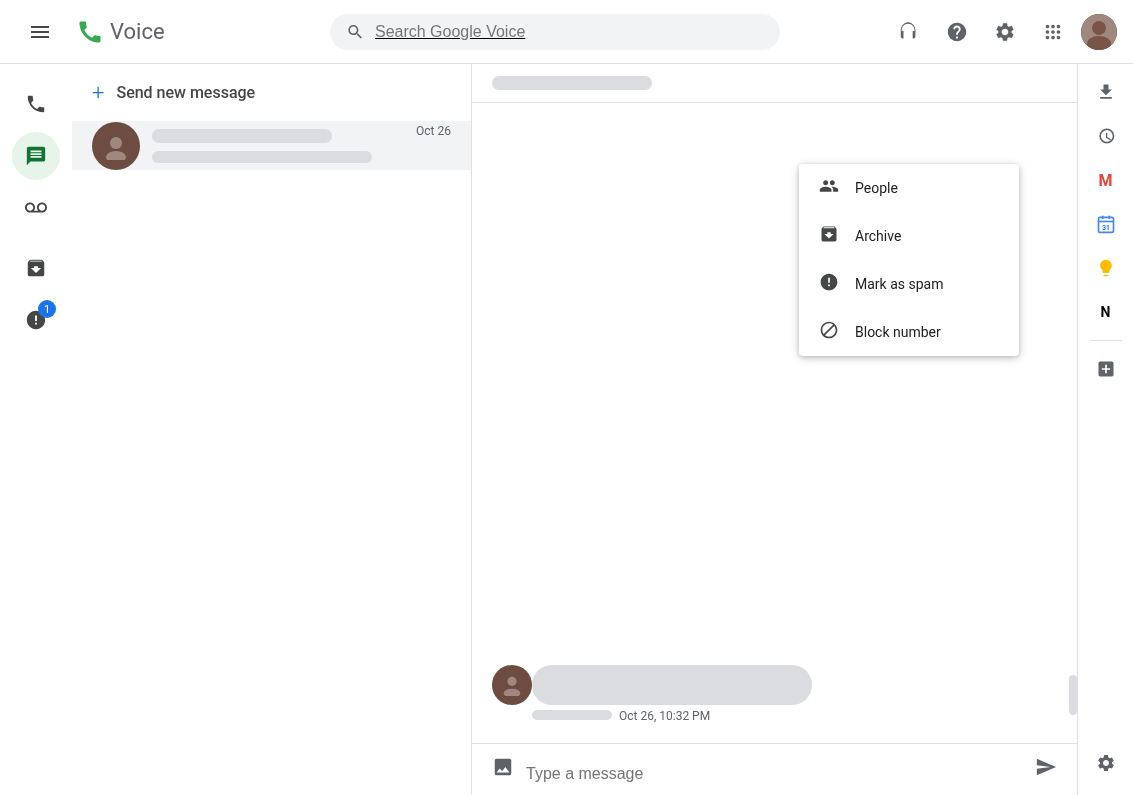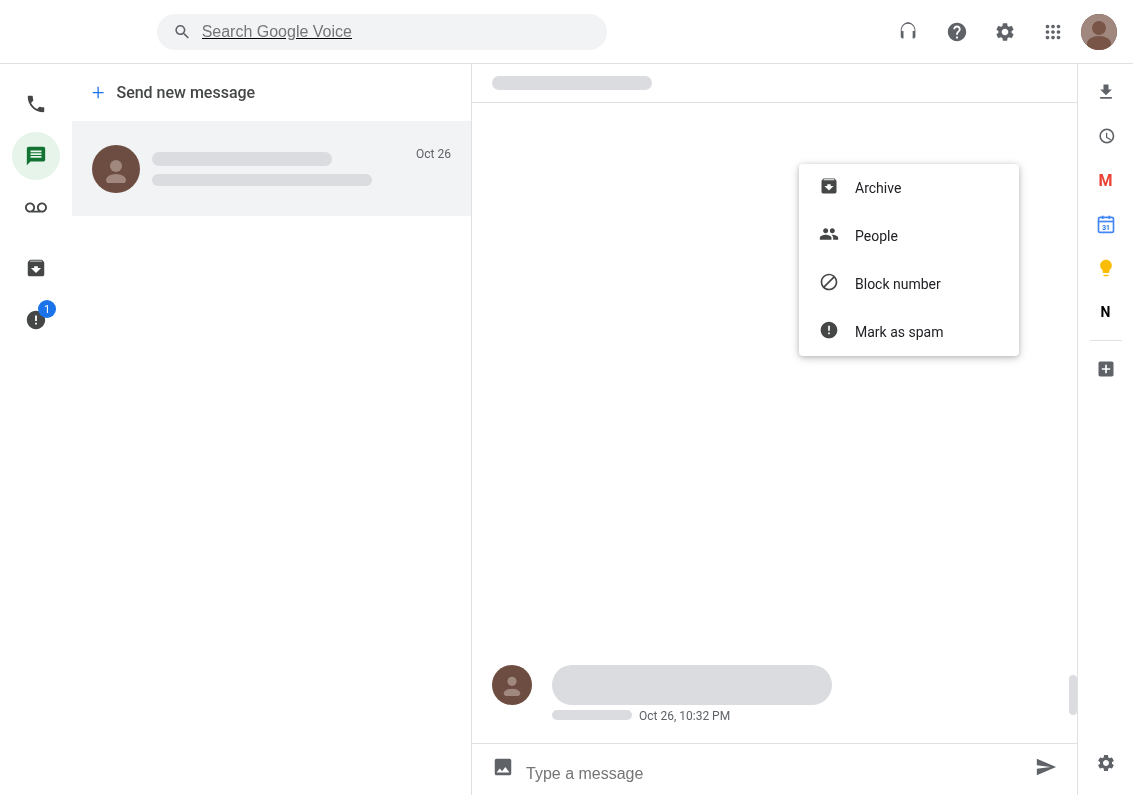--- a/index.html
+++ b/index.html
@@ -53,21 +53,21 @@
       display: flex; flex-direction: column; overflow-y: auto;
     }
     .new-message-btn {
       display: flex; align-items: center; gap: 12px; padding: 16px 20px;
       cursor: pointer; font-size: 16px; color: #444746; font-weight: 500;
       border-bottom: 1px solid #f1f3f4;
     }
     .plus-icon { color: #1a73e8; font-size: 22px; font-weight: 300; }
 
     .conversation-item {
-      display: flex; align-items: center; gap: 12px; padding: 23px 20px;
+      display: flex; align-items: center; gap: 12px; padding: 0 20px;
       cursor: pointer; background: #f1f3f4;
     }
     .conv-avatar {
       width: 48px; height: 48px; border-radius: 50%; background: #6d4c41;
       display: flex; align-items: center; justify-content: center;
       color: #fff; font-size: 20px; flex-shrink: 0;
     }
     .conv-content { flex: 1; min-width: 0; }
     .conv-name {
       height: 14px; background: #dadce0; border-radius: 7px; width: 180px; margin-bottom: 8px;
@@ -136,20 +136,33 @@
     .chat-messages::-webkit-scrollbar { width: 8px; }
     .chat-messages::-webkit-scrollbar-thumb { background: #dadce0; border-radius: 4px; }
 
     
     .svg-icon { width: 24px; height: 24px; fill: currentColor; }
   </style>
 </head>
 <body>
 
 <div class="header">
+  <div class="header-left">
+    <div class="sidebar-icon menu-icon">
+      <svg class="svg-icon" viewBox="0 0 24 24">
+          <path d="M3 18h18v-2H3v2zm0-5h18v-2H3v2zm0-7v2h18V6H3z"></path>
+        </svg>
+    </div>
+    <div class="logo-area">
+      <svg width="28" height="28" viewBox="0 0 24 24">
+        <path d="M20.01 15.38c-1.23 0-2.42-.2-3.53-.56-.35-.12-.74-.03-1.01.24l-1.57 1.97c-2.83-1.35-5.48-3.9-6.89-6.83l1.95-1.66c.27-.28.35-.67.24-1.02-.37-1.12-.56-2.32-.56-3.55 0-.54-.45-.99-.99-.99H4.19C3.65 3 3 3.24 3 3.99 3 13.28 10.73 21 20.01 21c.71 0 .99-.63.99-1.18v-3.45c0-.54-.45-.99-.99-.99z" fill="#34a853"></path>
+      </svg>
+      <span class="logo-text">Voice</span>
+    </div>
+  </div>
 
   <div class="search-bar">
     <svg width="20" height="20" viewBox="0 0 24 24" fill="#5f6368">
       <path d="M15.5 14h-.79l-.28-.27A6.471 6.471 0 0 0 16 9.5 6.5 6.5 0 1 0 9.5 16c1.61 0 3.09-.59 4.23-1.57l.27.28v.79l5 4.99L20.49 19l-4.99-5zm-6 0C7.01 14 5 11.99 5 9.5S7.01 5 9.5 5 14 7.01 14 9.5 11.99 14 9.5 14z"></path>
     </svg>
     <input type="text" placeholder="Search Google Voice" style="">
   </div>
 
   <div class="header-right">
     <div class="header-icon">
@@ -233,21 +246,21 @@
     </div>
   </div>
 
   <div class="chat-area">
     <div class="chat-header">
       <div class="chat-header-name"></div>
     </div>
 
     <div class="chat-messages">
 
-      <div style="position: absolute; bottom: 20px; left: 20px; display: flex; align-items: flex-start; gap: 20px;">
+      <div style="position: absolute; bottom: 20px; left: 20px; display: flex; align-items: flex-start; gap: 0;">
         <div class="msg-avatar">
           <svg width="22" height="22" viewBox="0 0 24 24" fill="#a1887f">
             <circle cx="12" cy="8" r="5" fill="#a1887f"></circle>
             <ellipse cx="12" cy="21" rx="9" ry="5" fill="#a1887f"></ellipse>
           </svg>
         </div>
         <div class="msg-content">
           <div style="height:40px; background:#dadce0; border-radius:20px; width:280px;"></div>
           <div style="font-size:12px; color:#5f6368;">
             <span style="display:inline-block; height:10px; width:80px; background:#dadce0; border-radius:5px; margin-right:4px;"></span>
@@ -272,48 +285,48 @@
         <svg width="22" height="22" viewBox="0 0 24 24" fill="#5f6368">
           <path d="M2.01 21L23 12 2.01 3 2 10l15 2-15 2z"></path>
         </svg>
       </div>
     </div>
 
     <div class="context-menu">
       <div class="menu-item">
         <span class="menu-item-icon">
           <svg width="20" height="20" viewBox="0 0 24 24" fill="#444746">
-            <path d="M20.54 5.23l-1.39-1.68C18.88 3.21 18.47 3 18 3H6c-.47 0-.88.21-1.16.55L3.46 5.23C3.17 5.57 3 6.02 3 6.5V19c0 1.1.9 2 2 2h14c1.1 0 2-.9 2-2V6.5c0-.48-.17-.93-.46-1.27zM12 17.5L6.5 12H10v-2h4v2h3.5L12 17.5zM5.12 5l.81-1h12l.94 1H5.12z"></path>
+            <path d="M16 11c1.66 0 2.99-1.34 2.99-3S17.66 5 16 5c-1.66 0-3 1.34-3 3s1.34 3 3 3zm-8 0c1.66 0 2.99-1.34 2.99-3S9.66 5 8 5C6.34 5 5 6.34 5 8s1.34 3 3 3zm0 2c-2.33 0-7 1.17-7 3.5V19h14v-2.5c0-2.33-4.67-3.5-7-3.5zm8 0c-.29 0-.62.02-.97.05 1.16.84 1.97 1.97 1.97 3.45V19h6v-2.5c0-2.33-4.67-3.5-7-3.5z"></path>
           </svg>
         </span>
-        <span>Archive</span>
+        <span>People</span>
       </div>
       <div class="menu-item">
         <span class="menu-item-icon">
           <svg width="20" height="20" viewBox="0 0 24 24" fill="#444746">
-            <path d="M16 11c1.66 0 2.99-1.34 2.99-3S17.66 5 16 5c-1.66 0-3 1.34-3 3s1.34 3 3 3zm-8 0c1.66 0 2.99-1.34 2.99-3S9.66 5 8 5C6.34 5 5 6.34 5 8s1.34 3 3 3zm0 2c-2.33 0-7 1.17-7 3.5V19h14v-2.5c0-2.33-4.67-3.5-7-3.5zm8 0c-.29 0-.62.02-.97.05 1.16.84 1.97 1.97 1.97 3.45V19h6v-2.5c0-2.33-4.67-3.5-7-3.5z"></path>
+            <path d="M20.54 5.23l-1.39-1.68C18.88 3.21 18.47 3 18 3H6c-.47 0-.88.21-1.16.55L3.46 5.23C3.17 5.57 3 6.02 3 6.5V19c0 1.1.9 2 2 2h14c1.1 0 2-.9 2-2V6.5c0-.48-.17-.93-.46-1.27zM12 17.5L6.5 12H10v-2h4v2h3.5L12 17.5zM5.12 5l.81-1h12l.94 1H5.12z"></path>
           </svg>
         </span>
-        <span>People</span>
+        <span>Archive</span>
+      </div>
+      <div class="menu-item">
+        <span class="menu-item-icon">
+          <svg width="20" height="20" viewBox="0 0 24 24" fill="#444746">
+            <path d="M12 2C6.48 2 2 6.48 2 12s4.48 10 10 10 10-4.48 10-10S17.52 2 12 2zm1 15h-2v-2h2v2zm0-4h-2V7h2v6z"></path>
+          </svg>
+        </span>
+        <span>Mark as spam</span>
       </div>
       <div class="menu-item">
         <span class="menu-item-icon">
           <svg width="20" height="20" viewBox="0 0 24 24" fill="#444746">
             <path d="M12 2C6.48 2 2 6.48 2 12s4.48 10 10 10 10-4.48 10-10S17.52 2 12 2zM4 12c0-4.42 3.58-8 8-8 1.85 0 3.55.63 4.9 1.69L5.69 16.9C4.63 15.55 4 13.85 4 12zm8 8c-1.85 0-3.55-.63-4.9-1.69L18.31 7.1C19.37 8.45 20 10.15 20 12c0 4.42-3.58 8-8 8z"></path>
           </svg>
         </span>
         <span>Block number</span>
-      </div>
-      <div class="menu-item">
-        <span class="menu-item-icon">
-          <svg width="20" height="20" viewBox="0 0 24 24" fill="#444746">
-            <path d="M12 2C6.48 2 2 6.48 2 12s4.48 10 10 10 10-4.48 10-10S17.52 2 12 2zm1 15h-2v-2h2v2zm0-4h-2V7h2v6z"></path>
-          </svg>
-        </span>
-        <span>Mark as spam</span>
       </div>
     </div>
   </div>
 
   <div class="sidebar-right">
     <div class="right-icon">
       <svg width="20" height="20" viewBox="0 0 24 24" fill="#5f6368">
         <path d="M19 9h-4V3H9v6H5l7 7 7-7zM5 18v2h14v-2H5z"></path>
       </svg>
     </div>

